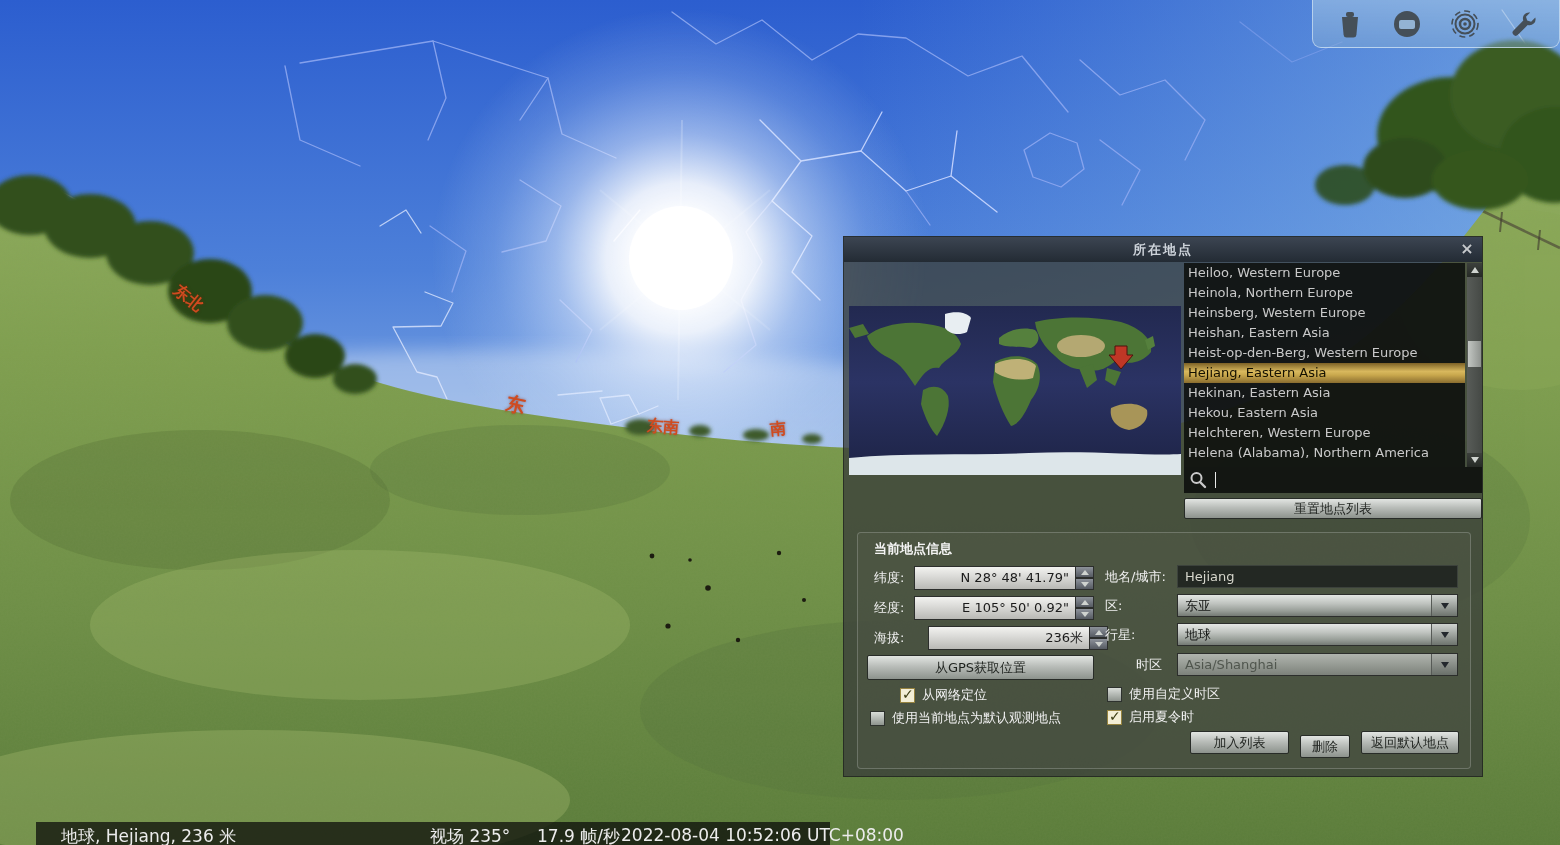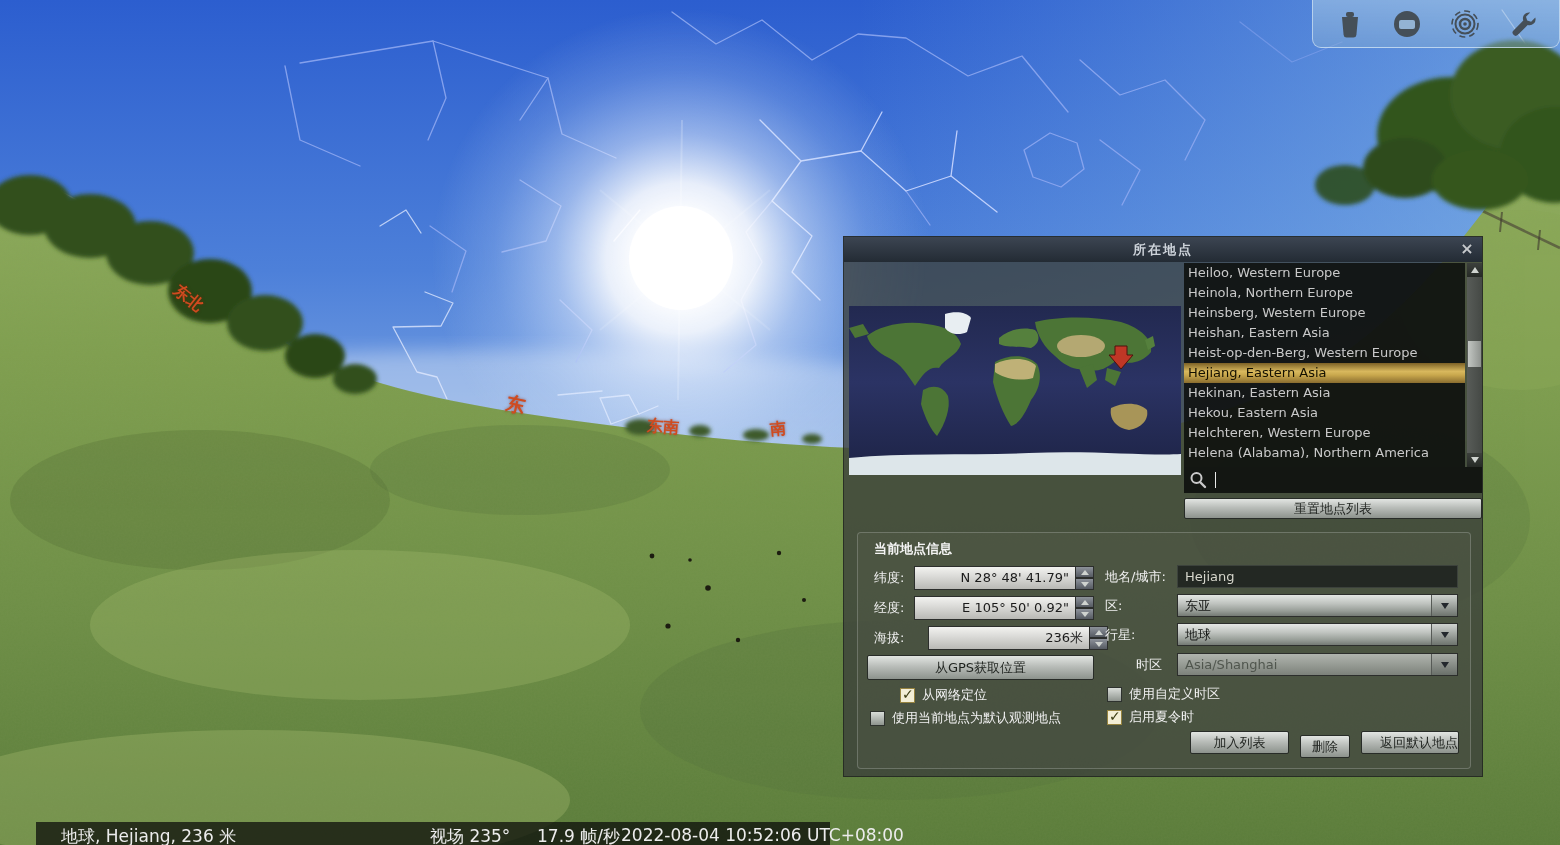--- a/index.html
+++ b/index.html
@@ -89,21 +89,21 @@
             border:1px solid #2c2e2c;box-sizing:border-box;}
   .dd-text{flex:1;color:#141614;line-height:21px;padding-left:7px;white-space:nowrap;overflow:hidden;}
   .dd-arrow{width:25px;border-left:1px solid #565a56;display:flex;align-items:center;
             justify-content:center;background:linear-gradient(180deg,#cfd3cf,#6e746e);}
   .dd-arrow .tri-dn{border-top-color:#23282d;}
   .dropdown.disabled{background:linear-gradient(180deg,#b0b4ae 0%,#999e97 45%,#7c817a 100%);cursor:default;}
   .dropdown.disabled .dd-text{color:#50564e;}
   .dropdown.disabled .dd-arrow{background:linear-gradient(180deg,#a8aca6,#6a706a);}
   .b-add{position:absolute;left:332px;top:198px;width:99px;height:23px;line-height:21px;}
   .b-del{position:absolute;left:442px;top:202px;width:50px;height:23px;line-height:21px;}
-  .b-def{position:absolute;left:503px;top:198px;width:98px;height:23px;line-height:21px;text-align:right;}
+  .b-def{position:absolute;left:503px;top:198px;width:98px;height:23px;line-height:21px;}
 </style>
 </head>
 <body>
 
 <div class="stage">
 
   <svg class="scene" width="1560" height="845" viewBox="0 0 1560 845">
     <defs>
       <linearGradient id="skyG" x1="0" y1="0" x2="0" y2="1">
         <stop offset="0" stop-color="#2c5ecf"></stop>

